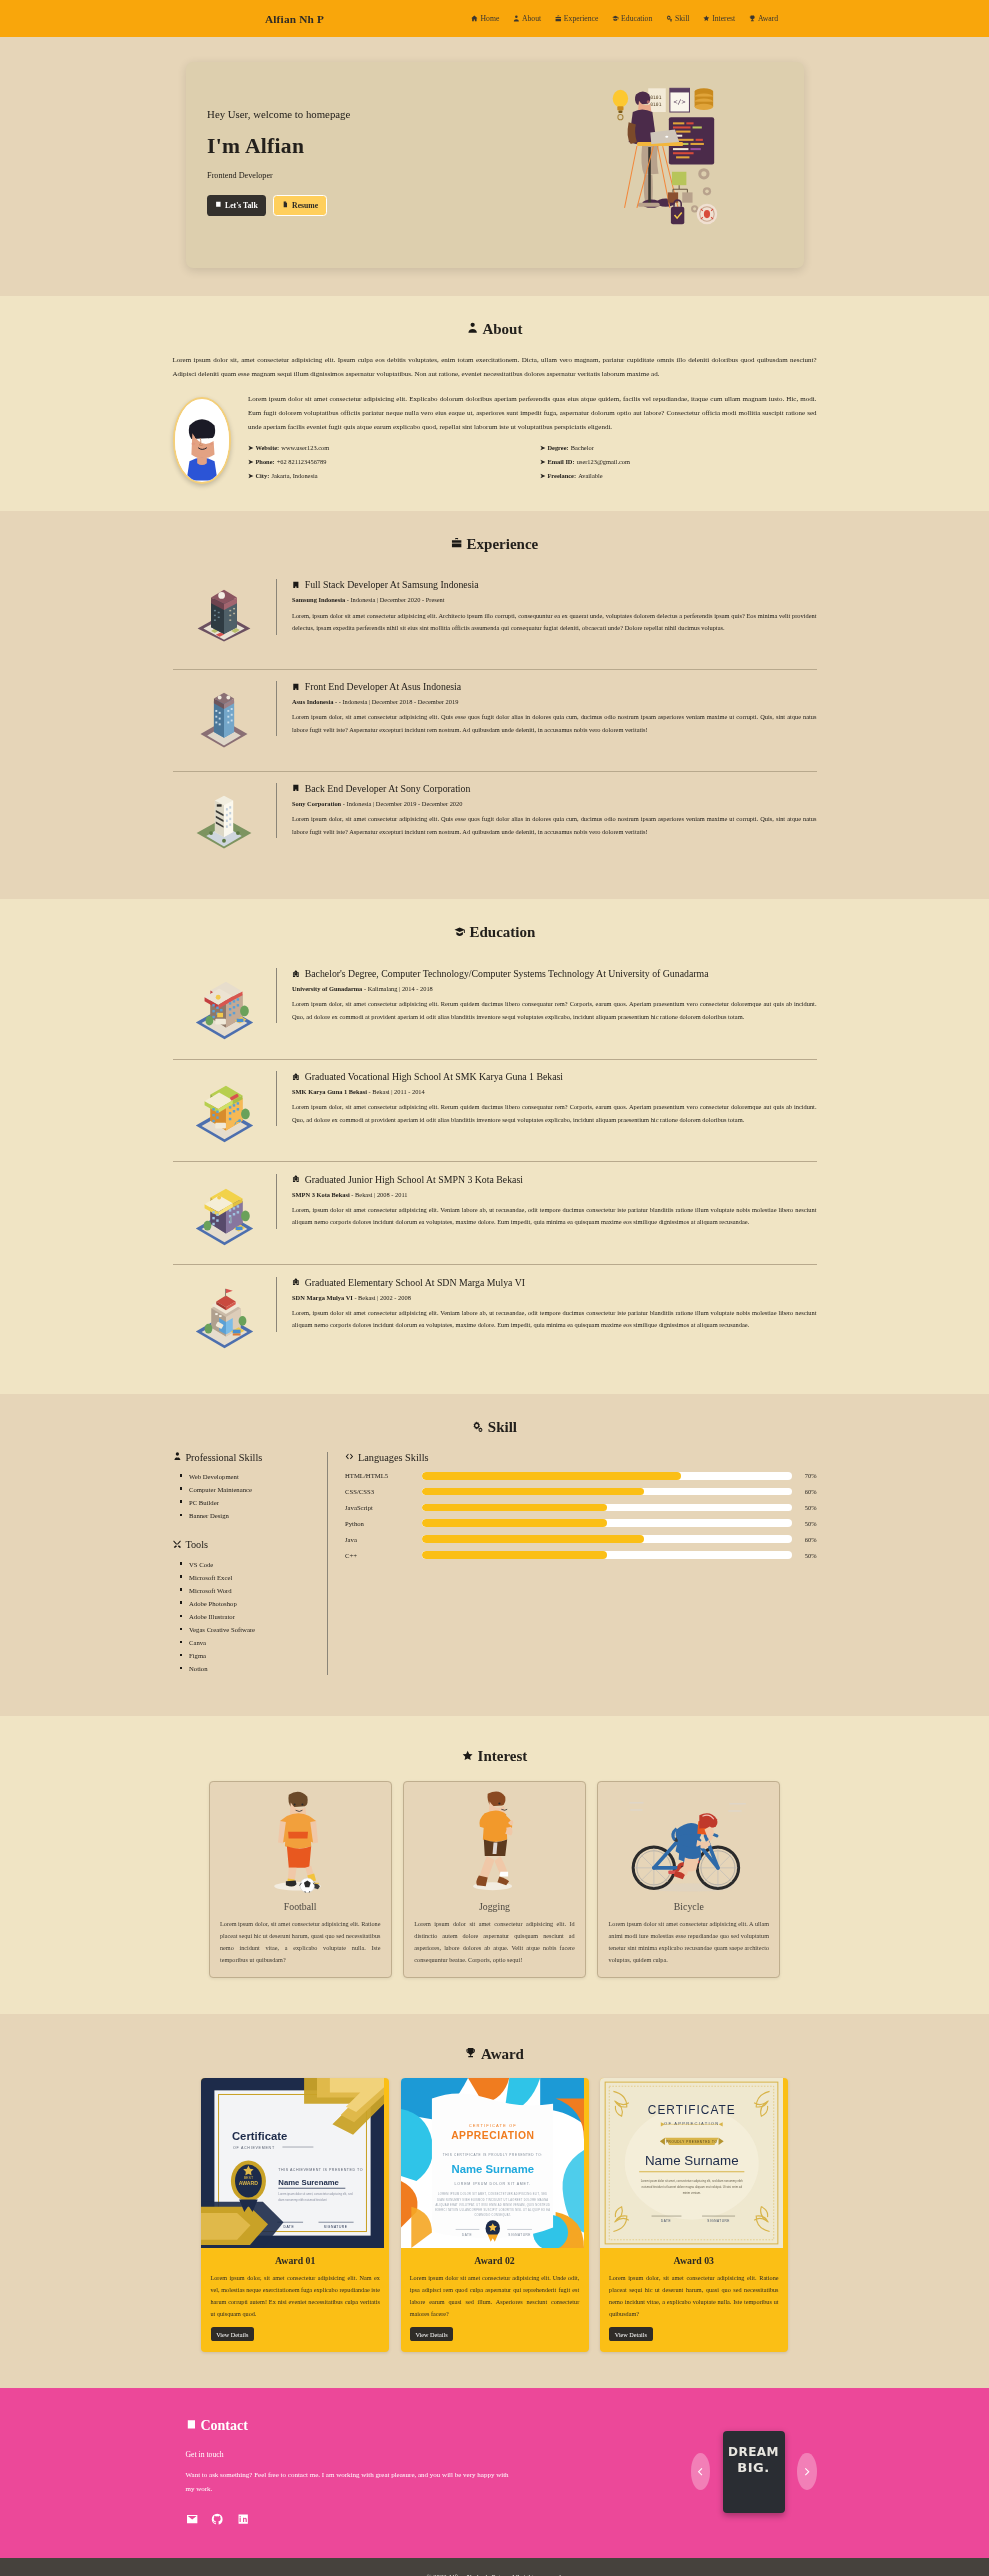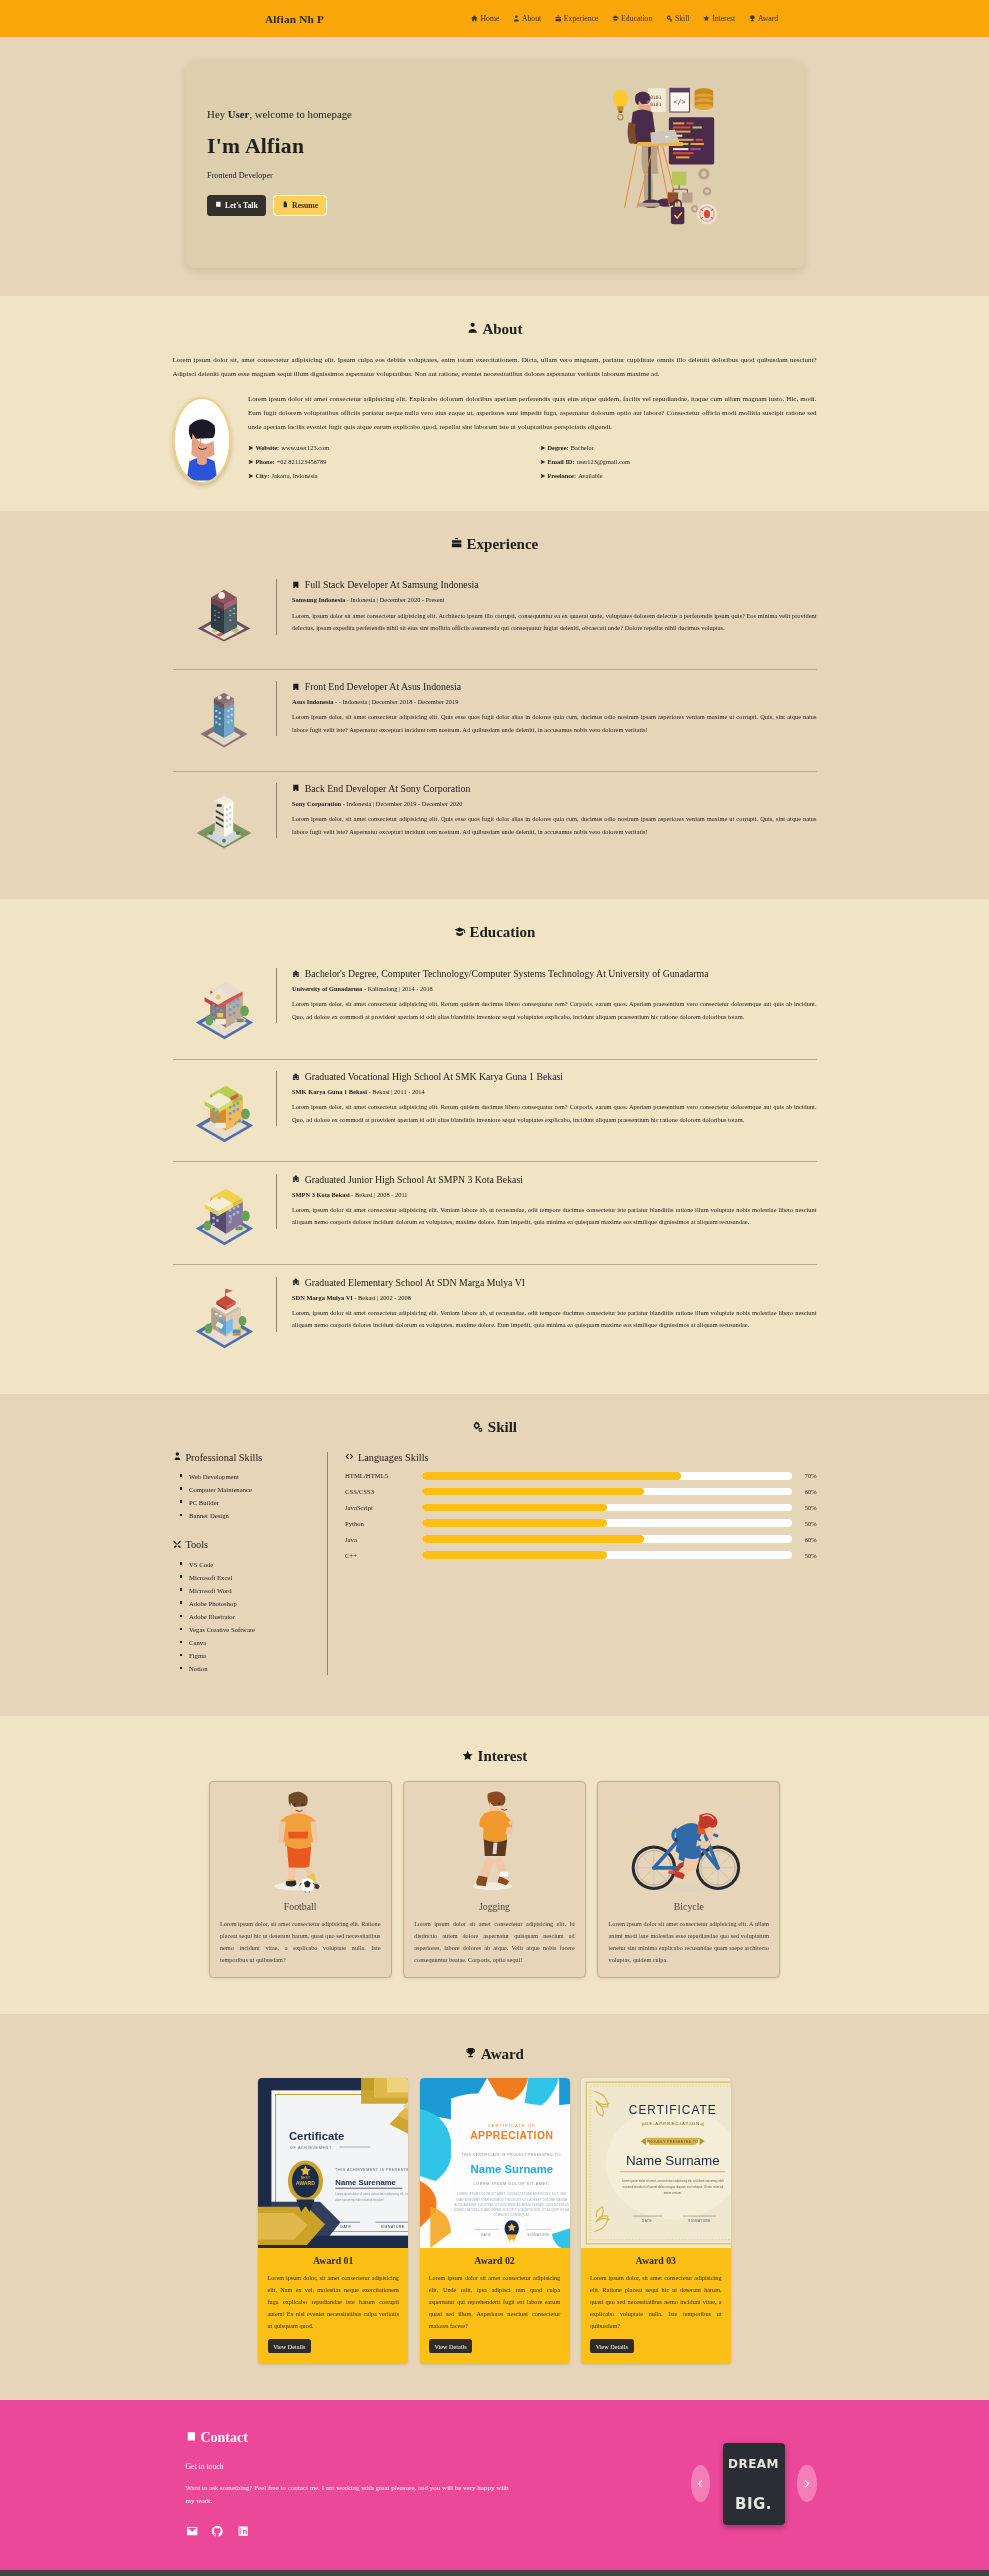--- a/index.html
+++ b/index.html
@@ -13,21 +13,21 @@
   .nav-links{display:flex;align-items:center;gap:13.4px;margin-left:147px;}
   .nav-link{display:flex;align-items:center;gap:2.6px;font-size:7.7px;color:#3a3631;text-decoration:none;white-space:nowrap;}
   .nav-link svg{width:6.7px;height:6.7px;fill:#3a3631;display:block}
 
   
   .hero-sec{background:#e6d5b8;padding:25px 0 28px;}
   .hero-card{width:618px;margin:0 auto;background:#ddcfae;border-radius:7.2px;
      box-shadow:0 2.1px 9.3px rgba(0,0,0,.12);padding:20.6px 0 26px;display:flex;align-items:flex-start;}
   .hero-text{padding-left:21.6px;padding-top:25px;flex:1;}
   .hero-hey{font-size:10.8px;margin-bottom:14.4px;}
-  .hero-hey b{font-weight:700}
+  .hero-hey b{font-weight:400}
   .hero-name{font-size:21.6px;font-weight:700;margin-bottom:12.4px;letter-spacing:0.3px}
   .hero-role{font-size:8.2px;margin-bottom:14.4px;}
   .hero-btns{display:flex;gap:7.2px;}
   .btn{display:inline-flex;align-items:center;gap:3.1px;padding:5.2px 8.2px;border-radius:3.6px;
       font-size:7.7px;font-weight:700;text-decoration:none;cursor:pointer;border:none;font-family:inherit}
   .btn-dark{background:#34312d;color:#fff;}
   .btn-amber{background:#ffcf5c;color:#2c2a26;border:1px solid #fff;}
   .btn svg{width:6.7px;height:6.7px;}
   .hero-art{width:170px;margin-right:28px;margin-top:2.1px;}
 
@@ -80,21 +80,21 @@
 
   
   .cards3{display:flex;gap:11.3px;justify-content:center;}
   .icard{width:183px;background:#e6d5b8;border:0.5px solid #bfae8e;border-radius:4.1px;overflow:hidden;
      box-shadow:0 1px 3.1px rgba(0,0,0,.08)}
   .icard-art{height:116px;display:flex;align-items:flex-end;justify-content:center;padding-bottom:3.1px}
   .icard-title{text-align:center;font-size:9.8px;color:#4b4740;padding:3.1px 0 6.2px;}
   .icard-txt{font-size:6.2px;line-height:1.95;text-align:justify;padding:0 10.3px 10.3px;color:#3a362f}
 
   
-  .acard{width:150px;border-radius:4.1px;overflow:hidden;background:#fbbf15;box-shadow:0 1px 3.1px rgba(0,0,0,.12)}
+  .acard{width:188px;border-radius:4.1px;overflow:hidden;background:#fbbf15;box-shadow:0 1px 3.1px rgba(0,0,0,.12)}
   .acard-img{height:170px;width:100%;position:relative;overflow:hidden}
   .acard-title{text-align:center;font-size:9.8px;font-weight:700;color:#2d2a25;padding:7.2px 0 5.2px}
   .acard-txt{font-size:6.2px;line-height:1.95;text-align:justify;padding:0 9.3px 7.2px;color:#2d2a25}
   .acard-btn{margin:0 9.3px 10.3px;display:inline-block;background:#2f2c28;color:#fff;font-size:6.2px;
      padding:3.6px 5.7px;border-radius:2.6px;text-decoration:none;font-weight:400}
 
   
   .contact-sec{background:#ec4899;padding:30px 0 32px;position:relative}
   .contact-inner{width:644px;margin:0 auto;display:flex;align-items:center;}
   .contact-left{flex:1;color:#fff;padding-left:13px}
@@ -106,21 +106,21 @@
   .socials svg{width:12.4px;height:12.4px;fill:#fff;display:block}
   .carousel{position:relative;display:flex;align-items:center;gap:12.4px;}
   .arrow{width:19.6px;height:37px;border-radius:9.8px/18.5px;background:rgba(255,255,255,.3);
      display:flex;align-items:center;justify-content:center;border:none;cursor:pointer}
   .arrow svg{width:11.3px;height:11.3px;fill:#fff}
   .dream{width:62px;height:82px;border-radius:4.1px;background:#2a2d33;position:relative;overflow:hidden;
      box-shadow:0 2.1px 6.2px rgba(0,0,0,.3)}
   .dream span{position:absolute;left:0;right:0;text-align:center;color:#e8e6e0;
      font-family:"DejaVu Sans",sans-serif;font-weight:700;letter-spacing:0.5px}
   .dream .l1{top:14px;font-size:12px}
-  .dream .l2{top:52px;font-size:15px}
+  .dream .l2{top:29px;font-size:13px}
 
   
   .footer{background:#46423d;color:#f2efe9;text-align:center;padding:15.5px 0 17.5px}
   .footer .c1{font-size:6.7px;margin-bottom:4.1px}
 </style>
 </head>
 <body>
 
 <div class="navbar">
   <div class="nav-inner">

